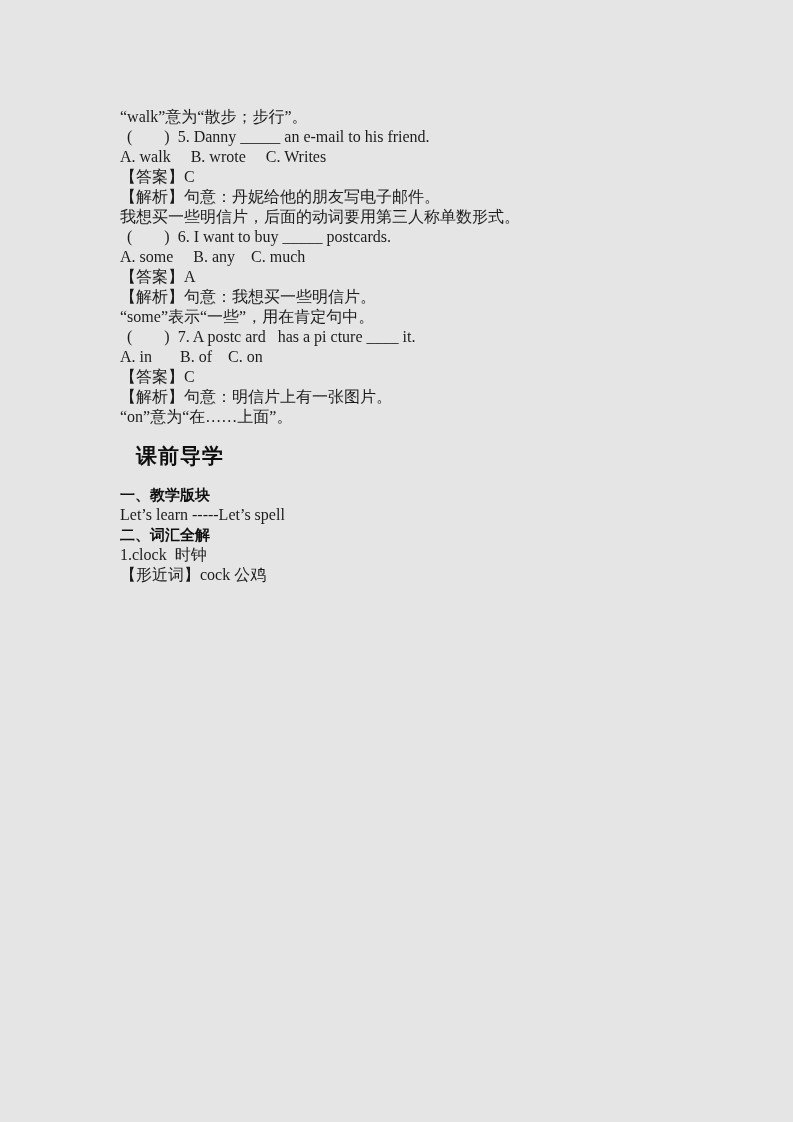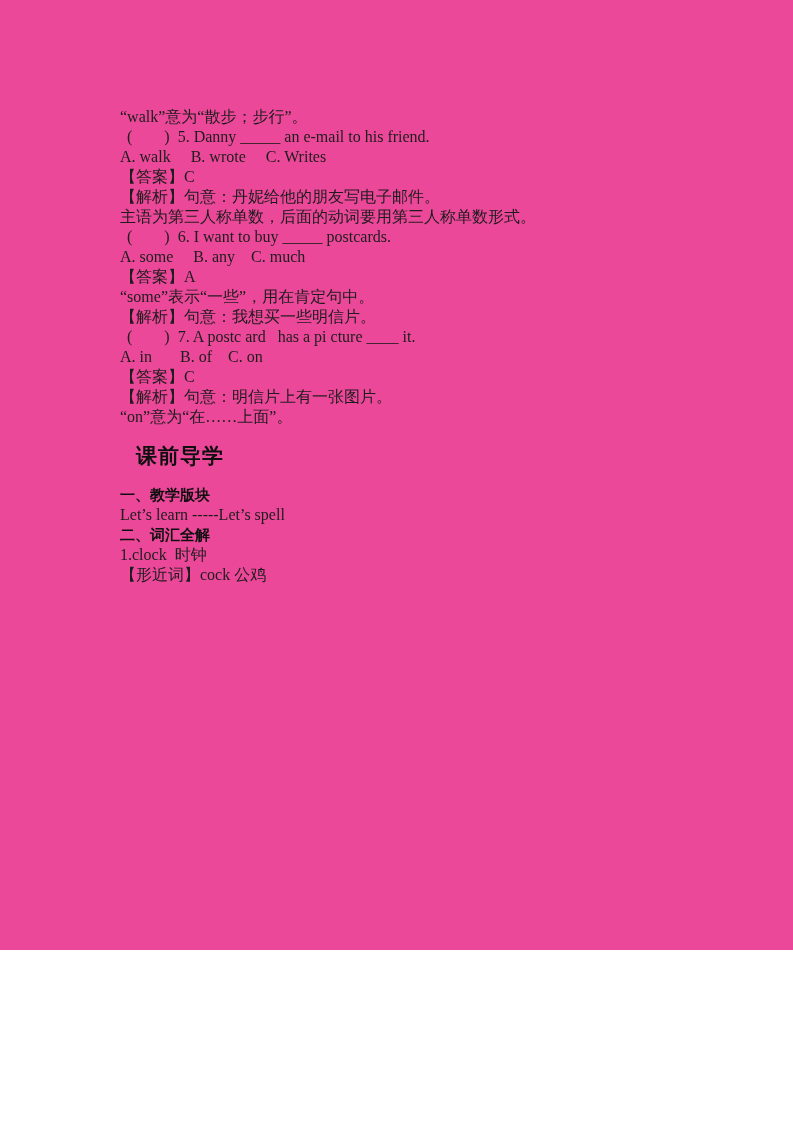--- a/index.html
+++ b/index.html
@@ -1,20 +1,20 @@
 <!DOCTYPE html>
 <html lang="zh"><head>
 <meta charset="utf-8">
 <style>
   html, body { margin: 0; padding: 0; background: #ffffff; }
   .page {
     position: relative;
     width: 793px;
-    height: 950px;
-    background: #ec4899;
+    height: 1122px;
+    background: #e5e5e5;
     overflow: hidden;
   }
   .doc { padding: 107px 90px 0 120px; }
 
   p.ln {
     margin: 0;
     font-family: "Liberation Serif", "DejaVu Serif", serif;
     font-size: 16px;
     line-height: 20px;
     color: #1c1c1c;
@@ -60,27 +60,27 @@
 
 <div class="page">
   <div class="doc">
 
     <p class="ln">“walk”意为“散步；步行”。</p>
 
     <p class="ln q g23">(        )  5. Danny _____ an e-mail to his friend.</p>
     <p class="ln g18">A. walk     B. wrote     C. Writes</p>
     <p class="ln g17">【答案】C</p>
     <p class="ln g17">【解析】句意：丹妮给他的朋友写电子邮件。</p>
-    <p class="ln g18">主语为第三人称单数，后面的动词要用第三人称单数形式。</p>
+    <p class="ln g18">我想买一些明信片，后面的动词要用第三人称单数形式。</p>
 
     <p class="ln q g28">(        )  6. I want to buy _____ postcards.</p>
     <p class="ln g17">A. some     B. any    C. much</p>
     <p class="ln g15">【答案】A</p>
+    <p class="ln g18">【解析】句意：我想买一些明信片。</p>
     <p class="ln g22">“some”表示“一些”，用在肯定句中。</p>
-    <p class="ln g18">【解析】句意：我想买一些明信片。</p>
 
     <p class="ln q g25">(        )  7. A postc ard   has a pi cture ____ it.</p>
     <p class="ln g18">A. in       B. of    C. on</p>
     <p class="ln g15">【答案】C</p>
     <p class="ln g17">【解析】句意：明信片上有一张图片。</p>
     <p class="ln g25">“on”意为“在……上面”。</p>
 
     <h1 class="title g58">课前导学</h1>
 
     <h2 class="sub g21">一、教学版块</h2>

